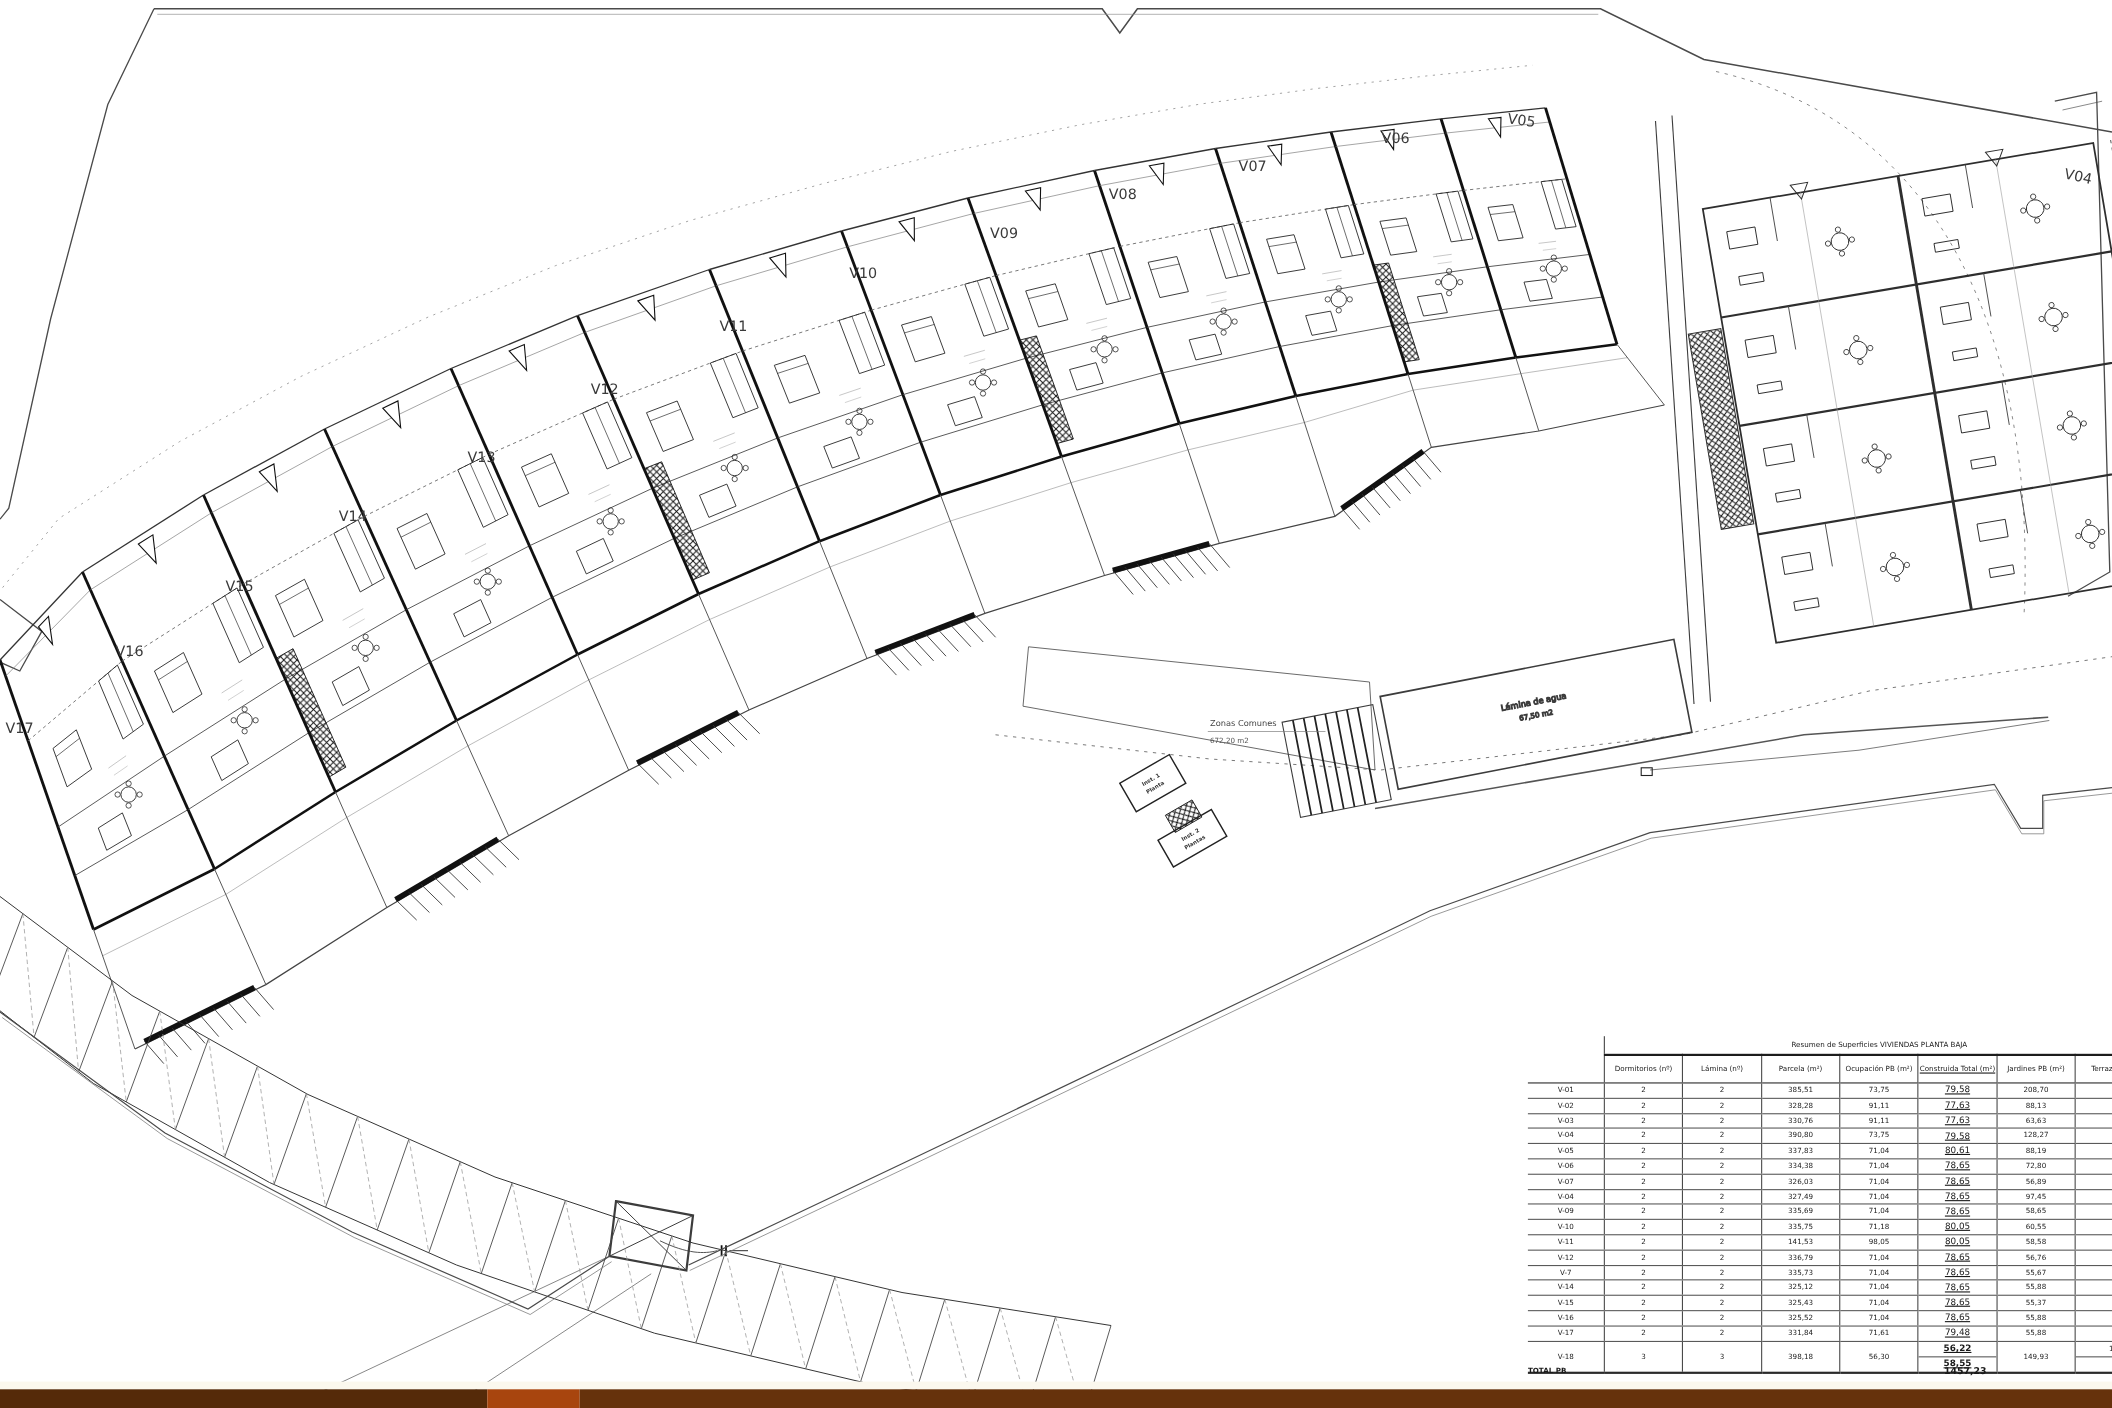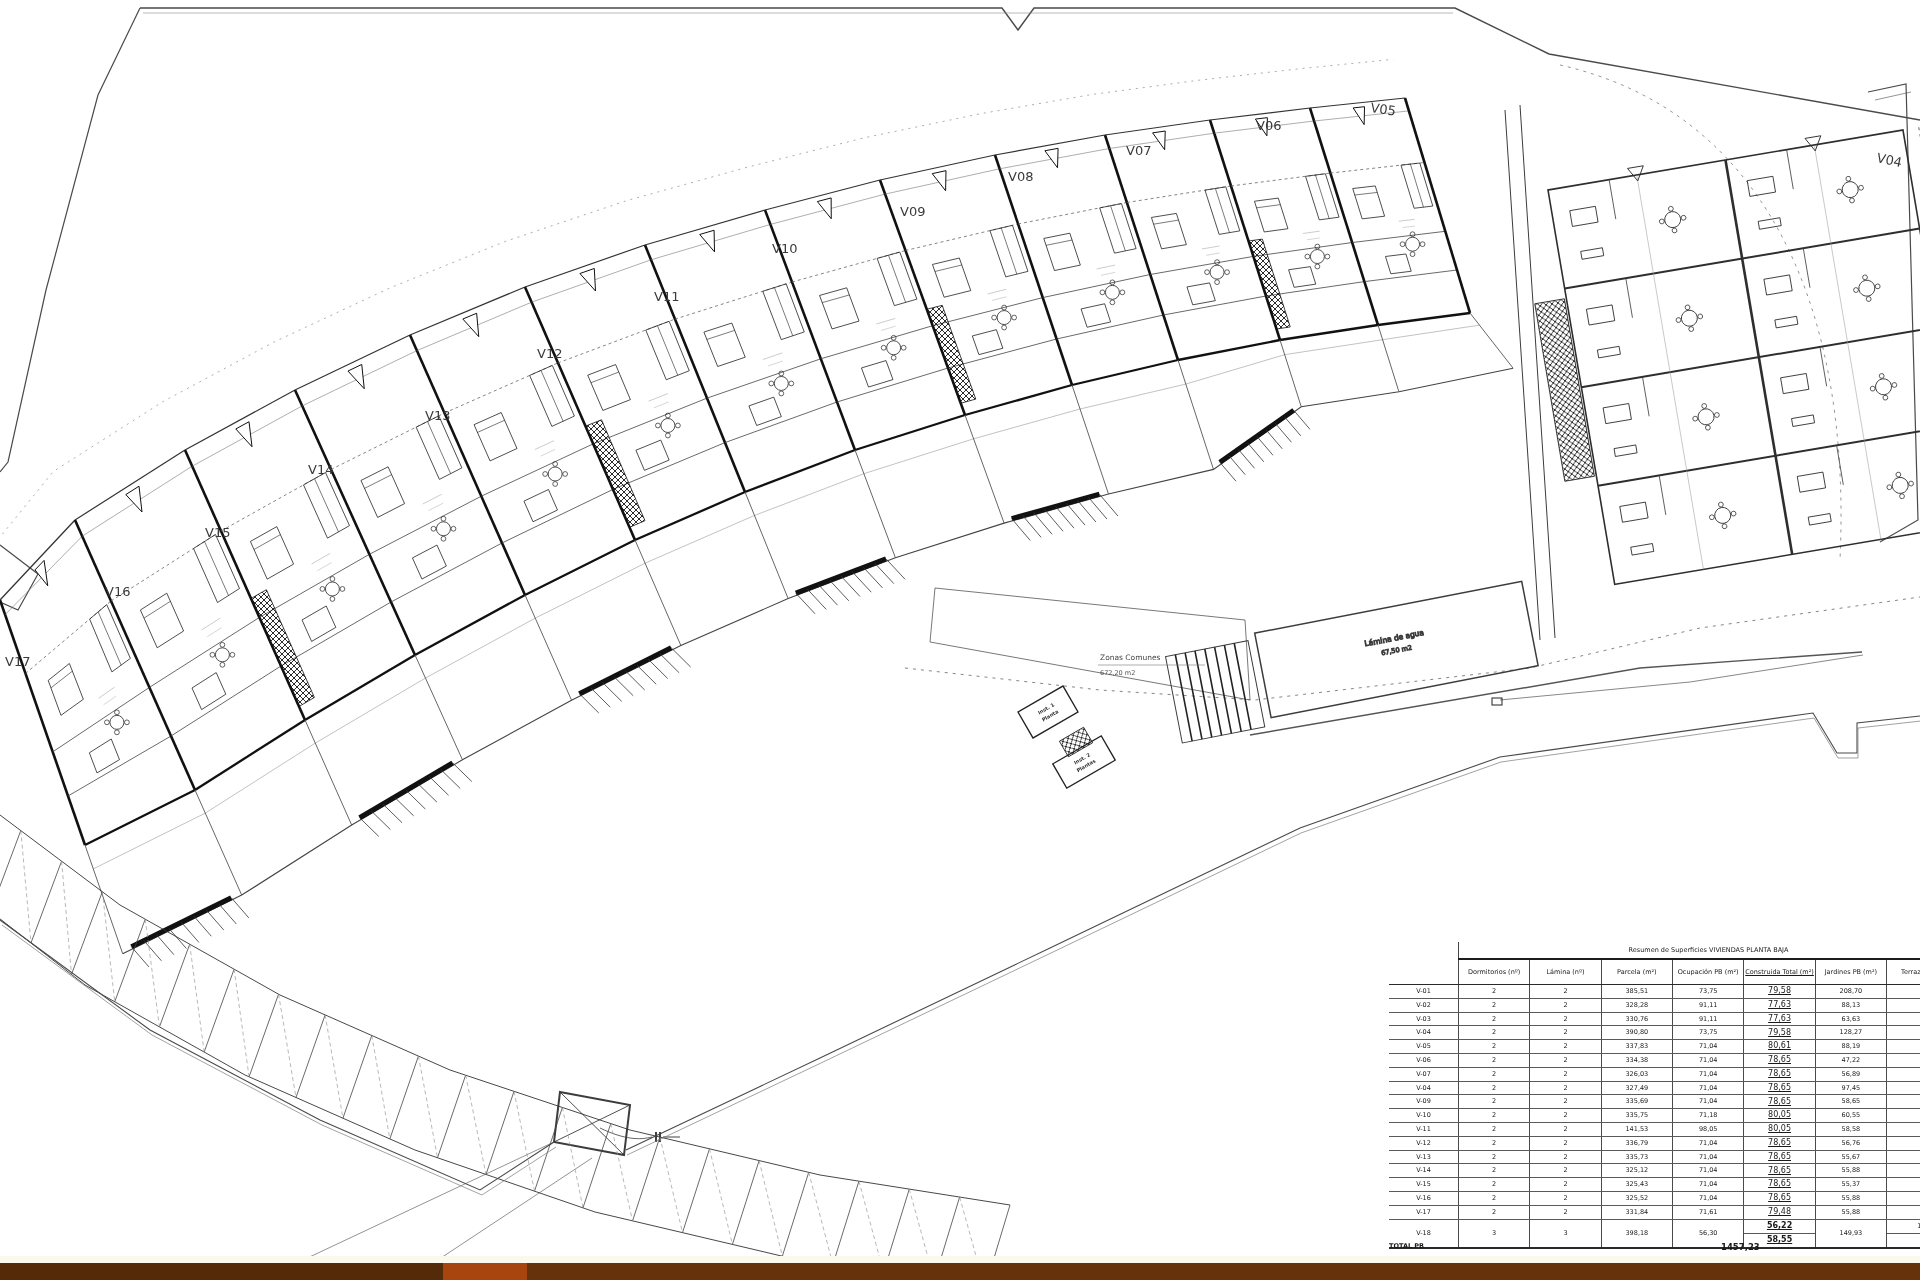--- a/index.html
+++ b/index.html
@@ -35,21 +35,21 @@
   tbody.data td + td{border-left:1px solid #4a4a4a;}
   tbody.v18 td{border-bottom:2px solid #2a2a2a;height:27px;}
   tbody.v18 td + td{border-left:1px solid #4a4a4a;}
   .strong{font-weight:bold;font-size:8px !important;}
   .stacked div{height:13px;display:flex;align-items:center;justify-content:center;}
   .stacked div:first-child{border-bottom:1px solid #5a5a5a;}
   .c0{width:69px;} .c1{width:75px;} .c2{width:58px;} .c3{width:65px;}
   .c4{width:65px;} .c5{width:85px;text-decoration:underline;} .c6{width:67px;} .c7{width:85px;}
   #total-row{position:absolute;top:300px;left:0;width:569px;height:14px;}
   #total-label{position:absolute;left:0;width:69px;text-align:left;font-size:6.5px;font-weight:bold;}
-  #total-value{position:absolute;left:332px;width:85px;text-align:left;font-size:8.5px;font-weight:bold;}
+  #total-value{position:absolute;left:332px;width:85px;text-align:right;font-size:8.5px;font-weight:bold;}
 
   
   .footer-seg{position:absolute;height:17px;top:1263px;}
   #footer-cream{position:absolute;left:0;top:1256px;width:1920px;height:7px;background:#fbf8ee;}
   #fseg-left{left:0;width:443px;}
   #fseg-orange{left:443px;width:84px;}
   #fseg-right{left:527px;width:1393px;}
 </style>
 </head>
 <body>
@@ -691,21 +691,21 @@
         <td class="c6">88,19</td>
         <td class="c7">-</td>
       </tr>
         <tr>
         <td class="c0">V-06</td>
         <td class="c1">2</td>
         <td class="c2">2</td>
         <td class="c3">334,38</td>
         <td class="c4">71,04</td>
         <td class="c5 strong">78,65</td>
-        <td class="c6">47,22</td>
+        <td class="c6">72,80</td>
         <td class="c7">-</td>
       </tr>
         <tr>
         <td class="c0">V-07</td>
         <td class="c1">2</td>
         <td class="c2">2</td>
         <td class="c3">326,03</td>
         <td class="c4">71,04</td>
         <td class="c5 strong">78,65</td>
         <td class="c6">56,89</td>
@@ -755,21 +755,21 @@
         <td class="c0">V-12</td>
         <td class="c1">2</td>
         <td class="c2">2</td>
         <td class="c3">336,79</td>
         <td class="c4">71,04</td>
         <td class="c5 strong">78,65</td>
         <td class="c6">56,76</td>
         <td class="c7">-</td>
       </tr>
         <tr>
-        <td class="c0">V-13</td>
+        <td class="c0">V-7</td>
         <td class="c1">2</td>
         <td class="c2">2</td>
         <td class="c3">335,73</td>
         <td class="c4">71,04</td>
         <td class="c5 strong">78,65</td>
         <td class="c6">55,67</td>
         <td class="c7">-</td>
       </tr>
         <tr>
         <td class="c0">V-14</td>

